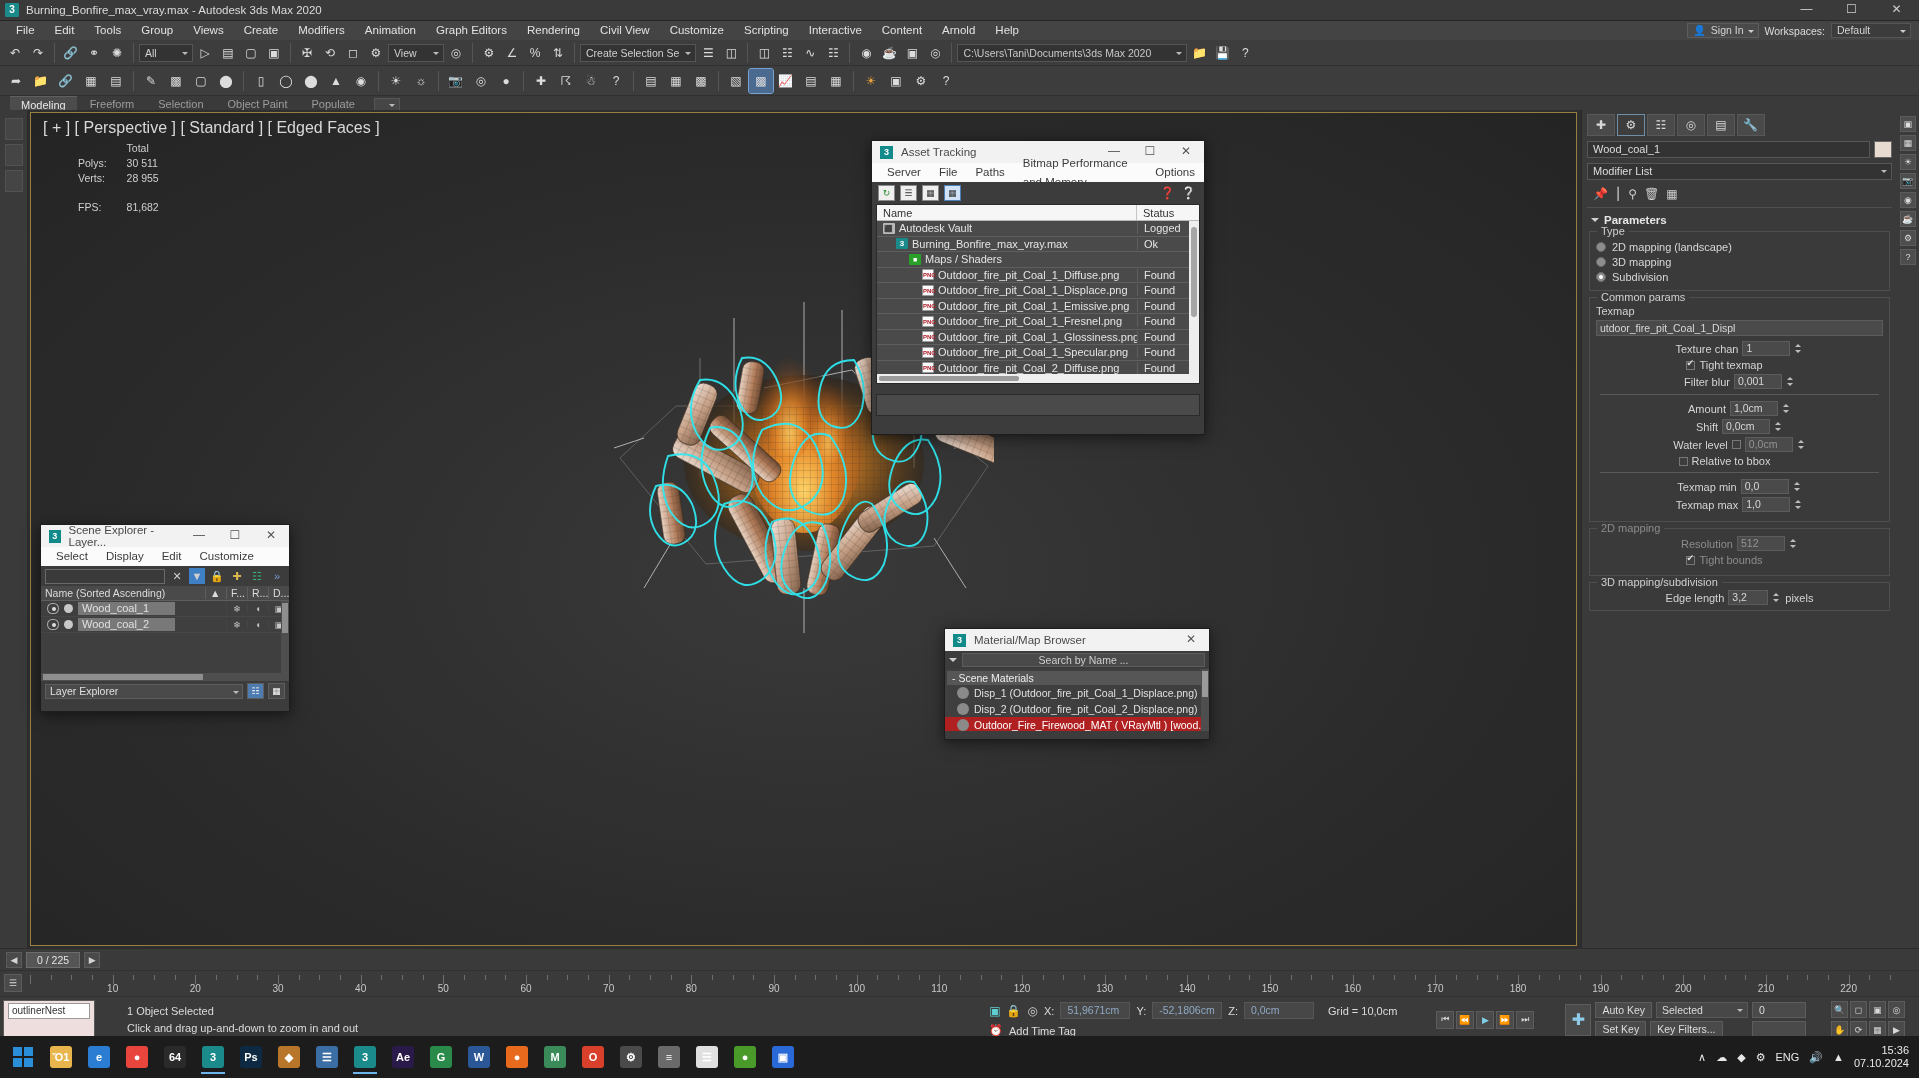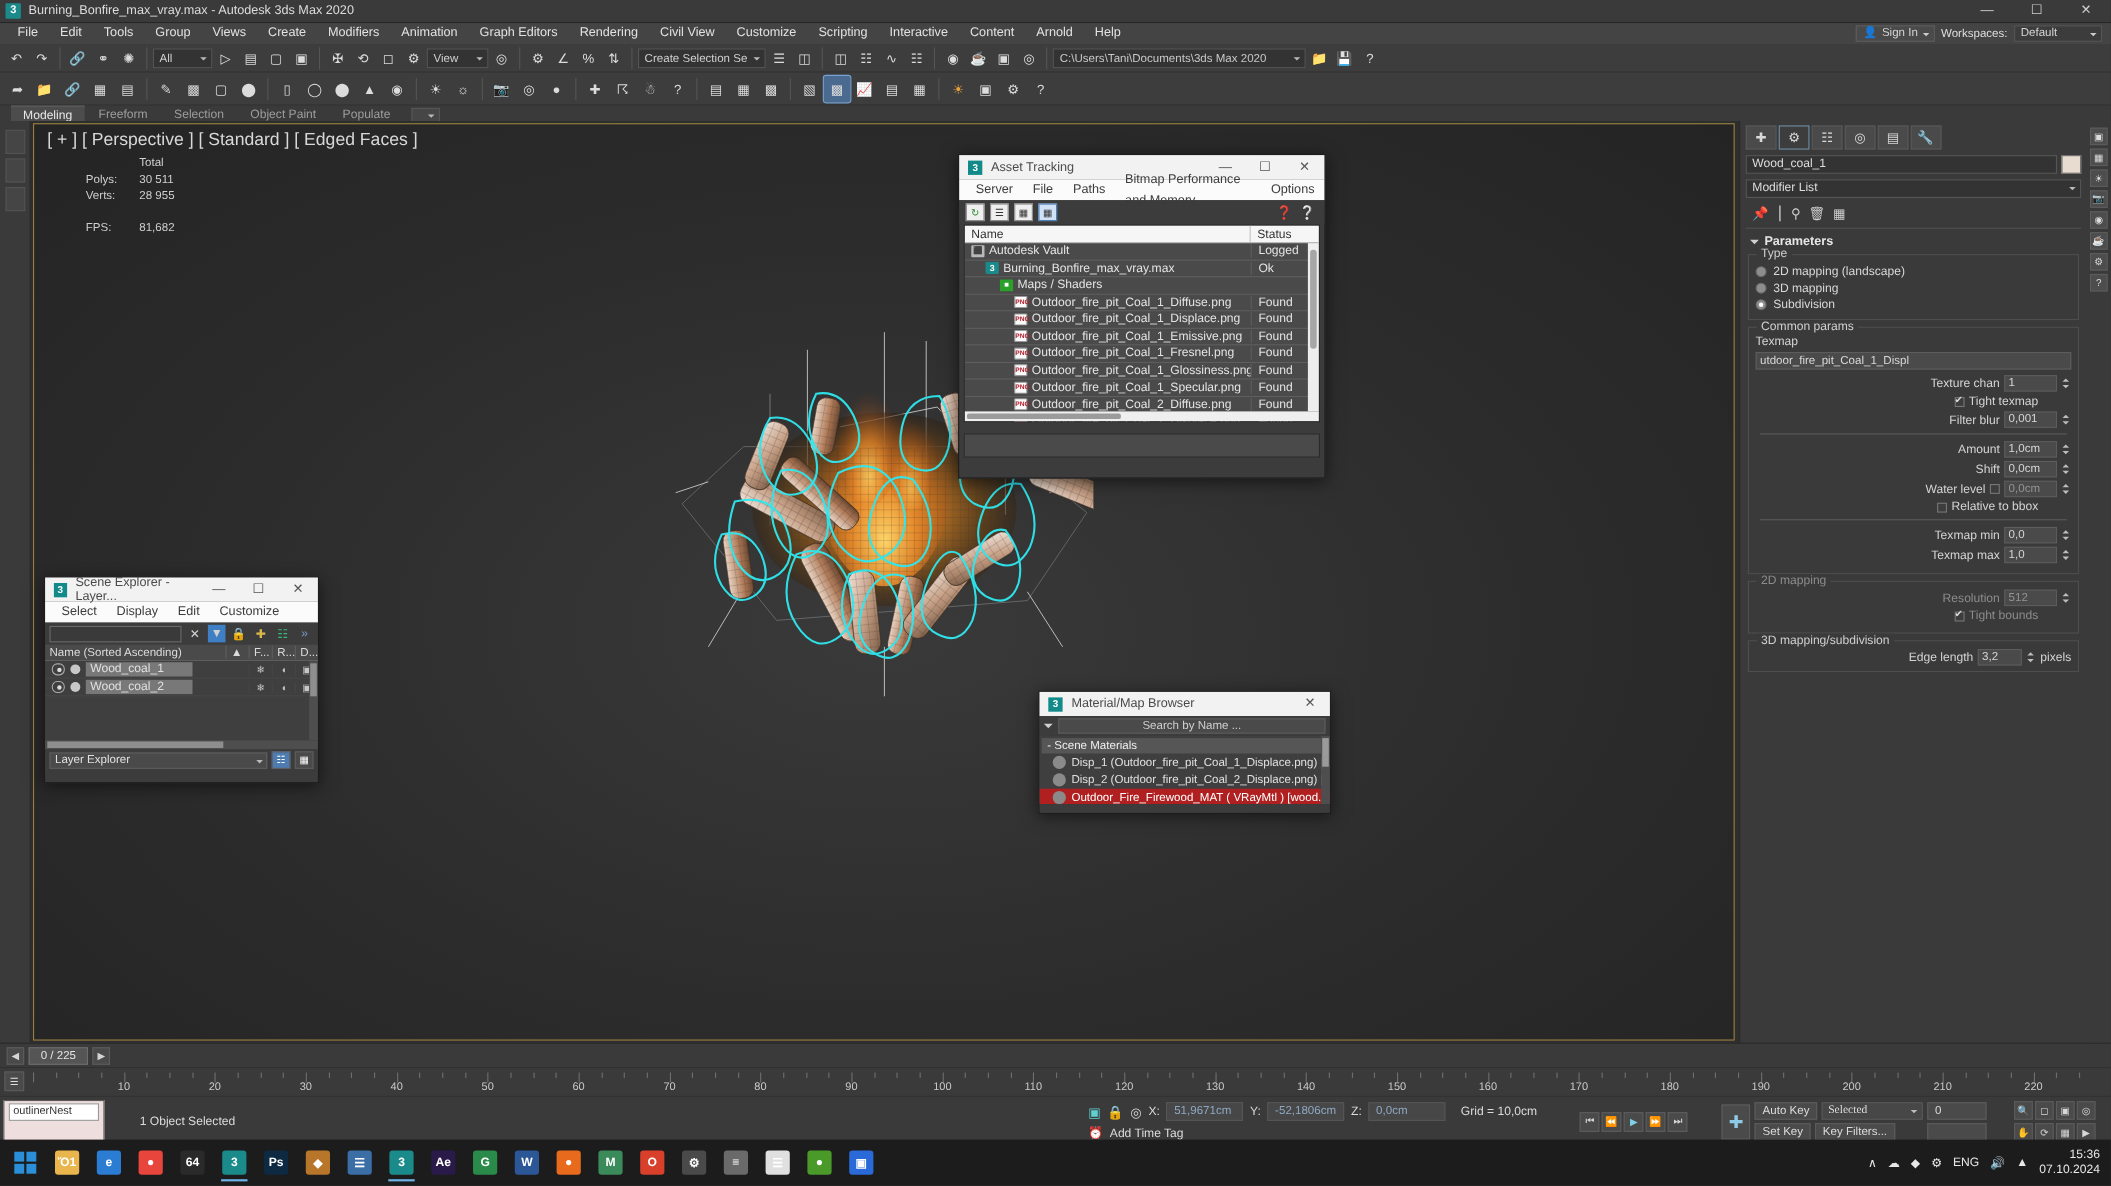--- a/index.html
+++ b/index.html
@@ -117,21 +117,21 @@
   .radio.on .rb:after{content:"";position:absolute;left:2px;top:2px;width:4px;height:4px;border-radius:50%;background:#fff;}
   .lbl{font-size:11px;color:#d4d4d4;}
   .lbl.dim{color:#8c8c8c;}
   .fld{background:#4a4a4a;border:1px solid #5c5c5c;height:15px;line-height:13px;font-size:10.5px;
        color:#d6d6d6;padding:0 3px;}
   .fld.dim{color:#949494;}
   .spin{width:8px;height:15px;display:flex;flex-direction:column;justify-content:space-between;margin-left:1px;}
   .spin i{width:0;height:0;border:3px solid transparent;}
   .spin i:first-child{border-bottom-color:#bdbdbd;}
   .spin i:last-child{border-top-color:#bdbdbd;}
-  .prow{display:flex;align-items:center;gap:4px;margin-bottom:3px;justify-content:flex-end;}
+  .prow{display:flex;align-items:center;gap:4px;margin-bottom:3px;justify-content:center;}
   .chk{width:9px;height:9px;border:1px solid #777;background:#3d3d3d;display:inline-block;position:relative;}
   .chk.on:after{content:"\2714";position:absolute;left:-1px;top:-4px;font-size:9px;color:#dcdcdc;}
   .texmapfield{background:#4a4a4a;border:1px solid #5c5c5c;height:16px;line-height:14px;font-size:10.5px;
                color:#d8d8d8;padding:0 3px;width:100%;overflow:hidden;white-space:nowrap;}
 
   
   .win{position:absolute;background:#3c3c3c;border:1px solid #1d1d1d;
        box-shadow:0 3px 14px rgba(0,0,0,.55);}
   .win .tb-h{height:22px;background:#f2f2f2;display:flex;align-items:center;padding-left:8px;}
   .win .tb-h .ic{width:13px;height:13px;background:#128a8a;color:#fff;font-size:9px;font-weight:bold;
@@ -241,21 +241,21 @@
                 font-size:10.5px;color:#8fa8c4;min-width:70px;}
   .sb-grid{font-size:11px;color:#dcdcdc;padding:0 8px;}
   .akbtn{background:#4a4a4a;border:1px solid #5c5c5c;height:16px;line-height:14px;padding:0 6px;
          font-size:10.5px;color:#dcdcdc;}
   .playgrp{display:flex;gap:2px;padding:0 6px;}
   .playgrp .p{width:18px;height:18px;background:#4a4a4a;border:1px solid #5c5c5c;display:flex;
               align-items:center;justify-content:center;font-size:9px;color:#d8d8d8;}
   .bigkey{width:26px;height:32px;background:#4a4a4a;border:1px solid #5c5c5c;display:flex;
           align-items:center;justify-content:center;font-size:16px;color:#8fc9e8;}
   .selcombo{background:#474747;border:1px solid #585858;height:16px;line-height:14px;padding:0 16px 0 5px;
-            font-size:10.5px;color:#dcdcdc;position:relative;min-width:92px;font-family:Liberation Serif, serif;}
+            font-size:10.5px;color:#dcdcdc;position:relative;min-width:92px;}
   .selcombo:after{content:"";position:absolute;right:4px;top:6px;border:3px solid transparent;border-top-color:#bbb;}
   .navgrp{display:flex;gap:2px;padding-right:6px;}
   .navgrp .n{width:17px;height:17px;background:#4a4a4a;border:1px solid #5c5c5c;display:flex;
              align-items:center;justify-content:center;font-size:9px;color:#d8d8d8;}
 
   
   #taskbar{position:absolute;left:0;right:0;bottom:0;height:42px;background:#1c1c1c;display:flex;
            align-items:center;padding-left:4px;z-index:50;}
   #taskbar .start{width:38px;height:38px;display:flex;align-items:center;justify-content:center;}
   #taskbar .start .g{width:20px;height:20px;display:grid;grid-template-columns:1fr 1fr;
@@ -1099,20 +1099,21 @@
         <div class="num" style="left: 1766px;">210</div>
         <div class="num" style="left: 1848.67px;">220</div>
       </div>
   </div>
   <div id="statusbar">
     <div class="sb-left">
       <div class="lb">outlinerNest</div>
     </div>
     <div class="sb-mid">
       <div class="l1">1 Object Selected</div>
+      <div class="l2">Click and drag up-and-down to zoom in and out</div>
     </div>
     <div style="display:flex;flex-direction:column;justify-content:center;gap:5px;">
       <div class="sb-coords">
         <span style="font-size:12px;color:#5fd0d0;">▣</span>
         <span style="font-size:12px;">🔒</span>
         <span style="font-size:12px;">◎</span>
         <span class="k">X:</span>
         <span class="v">51,9671cm</span>
         <span class="k">Y:</span>
         <span class="v">-52,1806cm</span>

